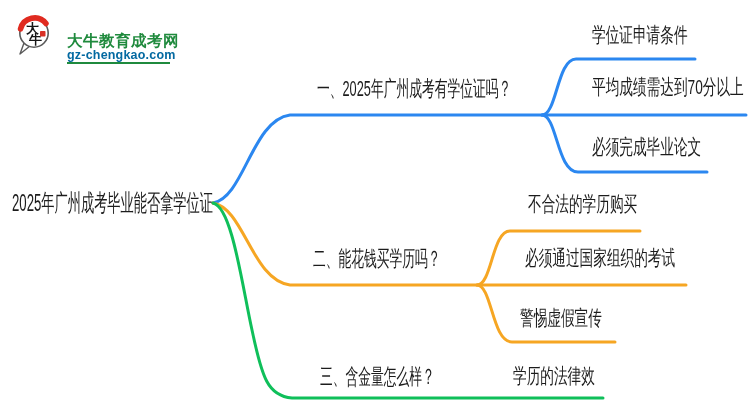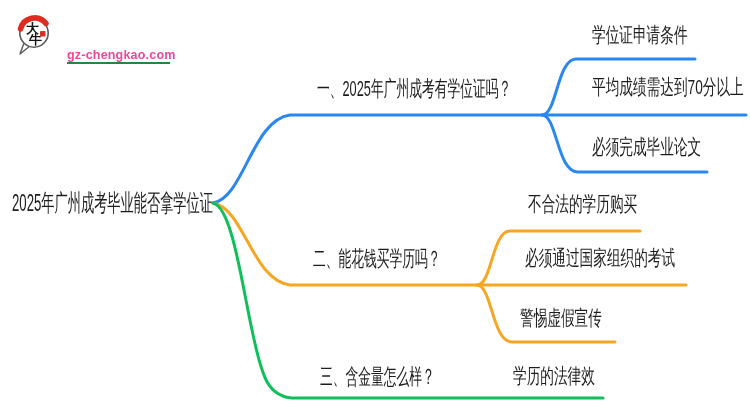--- a/index.html
+++ b/index.html
@@ -47,21 +47,22 @@
 
 <div class="logo">
   <svg class="logo-icon" width="40" height="44" viewBox="0 0 40 44">
     <path d="M8 29 L4 40 L14 32 Z" fill="#ffffff" stroke="#5a5a5a" stroke-width="1.4" stroke-linejoin="round"></path>
     <circle cx="18" cy="19" r="14.2" fill="#ffffff" stroke="#5a5a5a" stroke-width="1.6"></circle>
     <path d="M4.5 15 A 14.5 14.5 0 0 1 30 9.5" stroke="#e02b20" stroke-width="5.5" fill="none" stroke-linecap="round"></path>
     <text x="10" y="19" font-family="'DejaVu Serif',serif" font-size="13" font-weight="bold" fill="#161616">大</text>
     <text x="13" y="30" font-family="'DejaVu Serif',serif" font-size="13" font-weight="bold" fill="#161616">牛</text>
     <rect x="24" y="17" width="5.5" height="5.5" rx="0.8" fill="#d93025"></rect>
   </svg>
-  <div class="brand-domain" style="color: #ec4899;">gz-chengkao.com</div>
+  <div class="brand-name" style="color: rgb(31, 138, 61);">大牛教育成考网</div>
+  <div class="brand-domain" style="color: #0369a1;">gz-chengkao.com</div>
   <div class="brand-rule" style="background-color: rgb(31, 138, 61);"></div>
 </div>
 
 <div class="node root-label" style="left:12px;top:189px;">2025年广州成考毕业能否拿学位证</div>
 
 <div class="node branch-label" style="left:317px;top:76px;">一、2025年广州成考有学位证吗？</div>
 <div class="node child-label" style="left:592px;top:23px;">学位证申请条件</div>
 <div class="node child-label" style="left:592px;top:75px;">平均成绩需达到70分以上</div>
 <div class="node child-label" style="left:592px;top:135px;">必须完成毕业论文</div>
 

